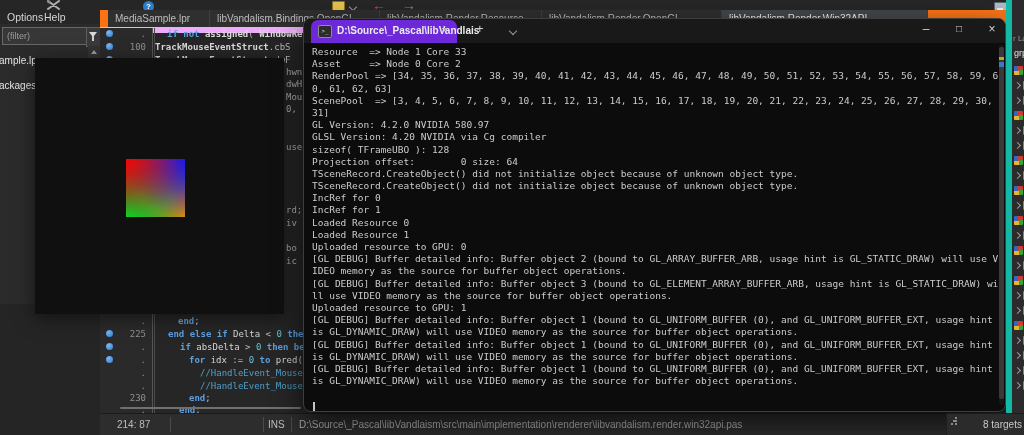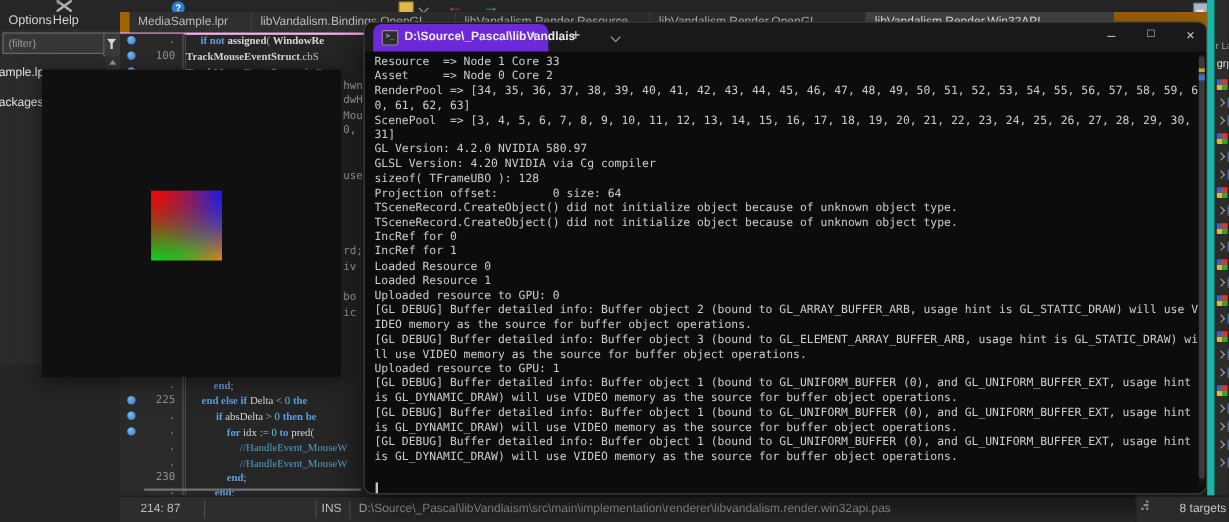--- a/index.html
+++ b/index.html
@@ -39,33 +39,33 @@
   #lp-scroll{left:88px;top:22px;width:12px;height:22px;background:#333;}
   #lp-up{position:absolute;left:3px;top:4px;width:0;height:0;border-left:3px solid transparent;
          border-right:3px solid transparent;border-bottom:4px solid #9a9a9a;}
   .lp-item{font-size:10px;color:#e4e4e4;}
   #lp-item-1{left:-1px;top:31px;}
   #lp-item-2{left:-1px;top:56px;}
   #lp-lower{left:0;top:280px;width:100px;height:131px;background:#252525;}
 
   
   #editorwin{left:100px;top:10px;width:906px;height:425px;background:#262626;overflow:hidden;}
-  #editor-tabbar{left:0;top:0;width:906px;height:17px;background:#a16207;border-bottom:2px solid #f0abfc;}
+  #editor-tabbar{left:0;top:0;width:906px;height:17px;background:#f97316;border-bottom:6px solid #f0abfc;}
   .etab{position:absolute;top:0;height:17px;background:#2f2f2f;border-right:1px solid #404040;
         color:#bdbdbd;font-size:10px;line-height:17px;padding-left:7px;box-sizing:border-box;
         white-space:nowrap;overflow:hidden;}
   .etab.active{background:#42464b;color:#ececec;}
   #editor-gutter{left:0;top:18px;width:52px;height:385px;background:#2a2a2a;border-right:1px solid #555;}
   #gutter-line2{left:54px;top:18px;width:1px;height:385px;background:#4a4a4a;}
   #editor-code-layer{left:0;top:0;width:906px;height:425px;font-family:"DejaVu Sans Mono",monospace;font-size:9px;}
   .codeline{position:absolute;left:0;height:13px;width:906px;}
   .bp{position:absolute;left:6px;top:2px;width:7px;height:7px;border-radius:50%;
       background:radial-gradient(circle at 35% 30%,#7fb8ef,#2e7bd0);}
   .lnum{position:absolute;left:14px;top:1px;width:32px;text-align:right;color:#8f8f8f;}
-  .ctext{position:absolute;top:1px;white-space:pre;font-family:Liberation Serif, serif;}
+  .ctext{position:absolute;top:1px;white-space:pre;}
   .tk-kw{color:#5d9fe0;font-weight:bold;}
   .tk-id{color:#dadada;font-weight:bold;}
   .tk-id2{color:#d5d5d5;}
   .tk-pl{color:#bdbdbd;}
   .tk-num{color:#62c3d4;}
   .tk-cm{color:#4f9fc9;}
   .sliver{position:absolute;left:186px;color:#b5b5b5;font-family:"DejaVu Sans Mono",monospace;font-size:9px;white-space:pre;}
   #hscrollbar{left:20px;top:397px;width:181px;height:2px;background:#707070;border-radius:1px;}
 
   

